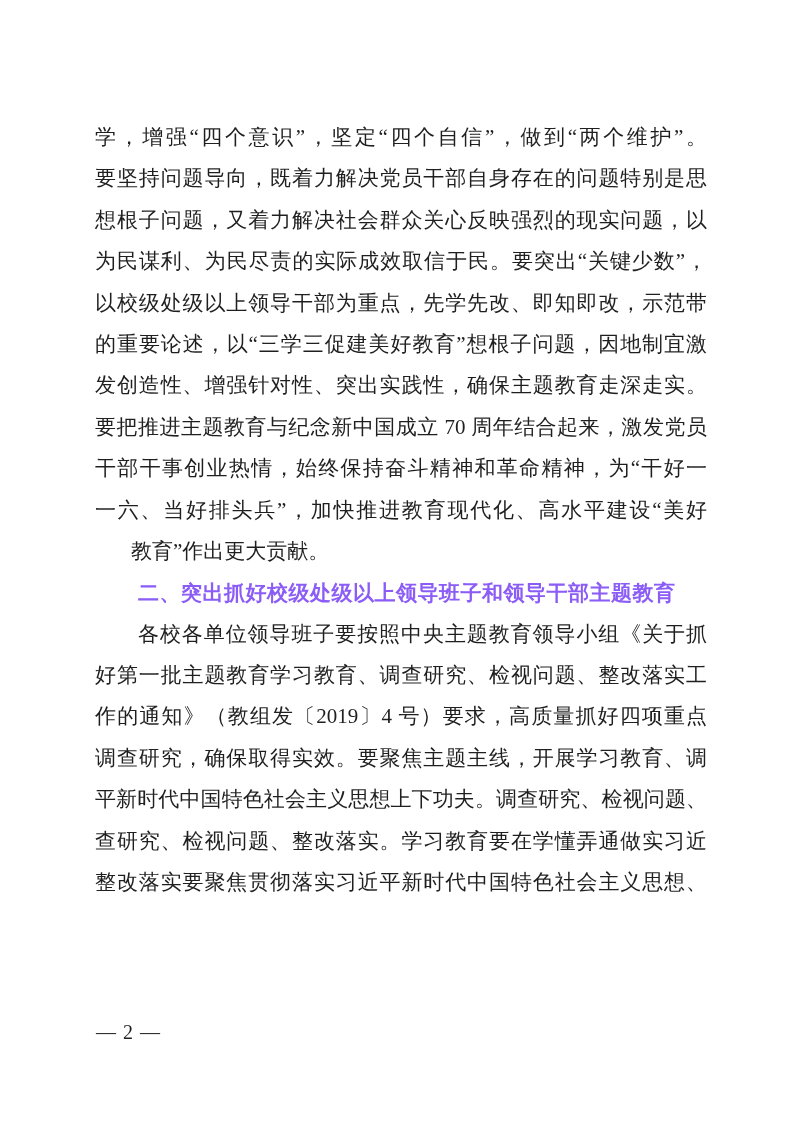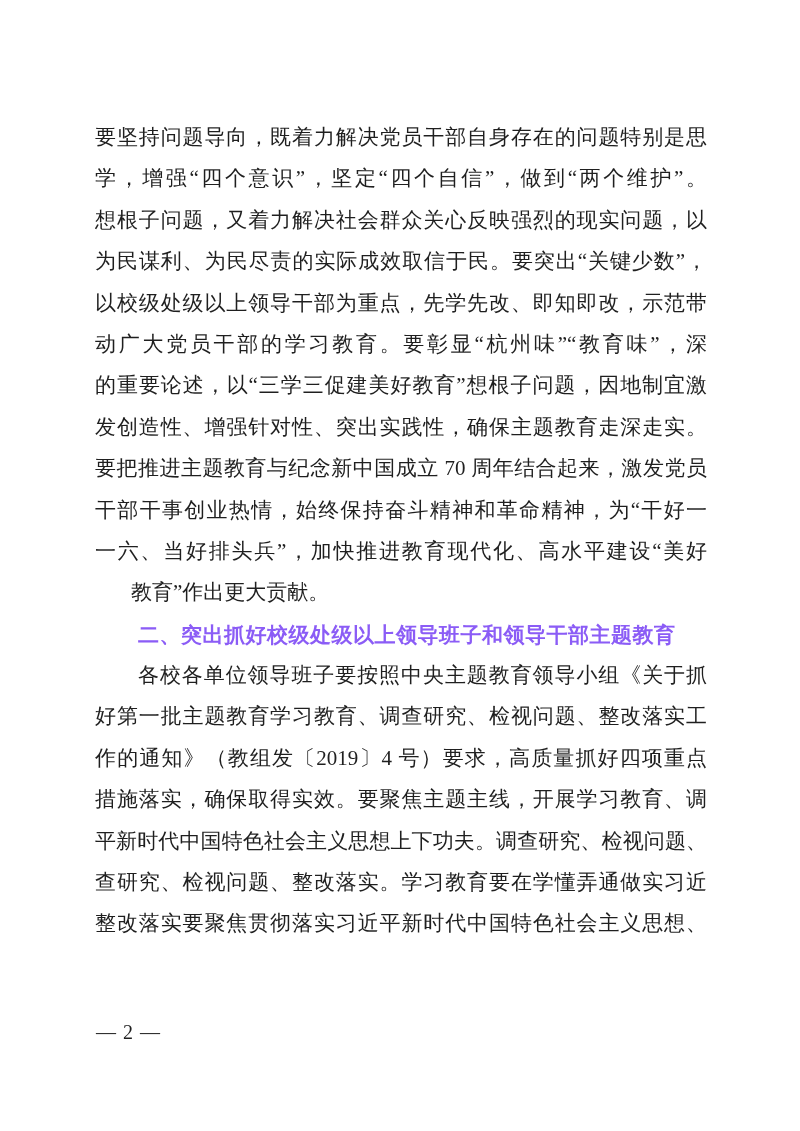--- a/index.html
+++ b/index.html
@@ -54,35 +54,34 @@
     line-height: 26px;
     letter-spacing: 1px;
     color: #1f1f1f;
   }
 </style>
 </head>
 <body>
 
 <div class="page">
   <div class="text-block">
+      <div class="line body">学，增强“四个意识”，坚定“四个自信”，做到“两个维护”。</div>
       <div class="line body">要坚持问题导向，既着力解决党员干部自身存在的问题特别是思</div>
-      <div class="line body">学，增强“四个意识”，坚定“四个自信”，做到“两个维护”。</div>
       <div class="line body">想根子问题，又着力解决社会群众关心反映强烈的现实问题，以</div>
       <div class="line body">为民谋利、为民尽责的实际成效取信于民。要突出“关键少数”，</div>
       <div class="line body">以校级处级以上领导干部为重点，先学先改、即知即改，示范带</div>
-      <div class="line body">动广大党员干部的学习教育。要彰显“杭州味”“教育味”，深</div>
       <div class="line body">的重要论述，以“三学三促建美好教育”想根子问题，因地制宜激</div>
       <div class="line body">发创造性、增强针对性、突出实践性，确保主题教育走深走实。</div>
       <div class="line body">要把推进主题教育与纪念新中国成立 70 周年结合起来，激发党员</div>
       <div class="line body">干部干事创业热情，始终保持奋斗精神和革命精神，为“干好一</div>
       <div class="line body">一六、当好排头兵”，加快推进教育现代化、高水平建设“美好</div>
       <div class="line paragraph-end">教育”作出更大贡献。</div>
       <div class="line heading">二、突出抓好校级处级以上领导班子和领导干部主题教育</div>
       <div class="line body-indent">各校各单位领导班子要按照中央主题教育领导小组《关于抓</div>
       <div class="line body">好第一批主题教育学习教育、调查研究、检视问题、整改落实工</div>
       <div class="line body">作的通知》（教组发〔2019〕4 号）要求，高质量抓好四项重点</div>
-      <div class="line body">措施落实，确保取得实效。要聚焦主题主线，开展学习教育、调</div>
+      <div class="line body">调查研究，确保取得实效。要聚焦主题主线，开展学习教育、调</div>
       <div class="line body">平新时代中国特色社会主义思想上下功夫。调查研究、检视问题、</div>
       <div class="line body">查研究、检视问题、整改落实。学习教育要在学懂弄通做实习近</div>
       <div class="line body">整改落实要聚焦贯彻落实习近平新时代中国特色社会主义思想、</div>
     </div>
   <div class="page-number">— 2 —</div>
 </div>
 
 </body></html>

